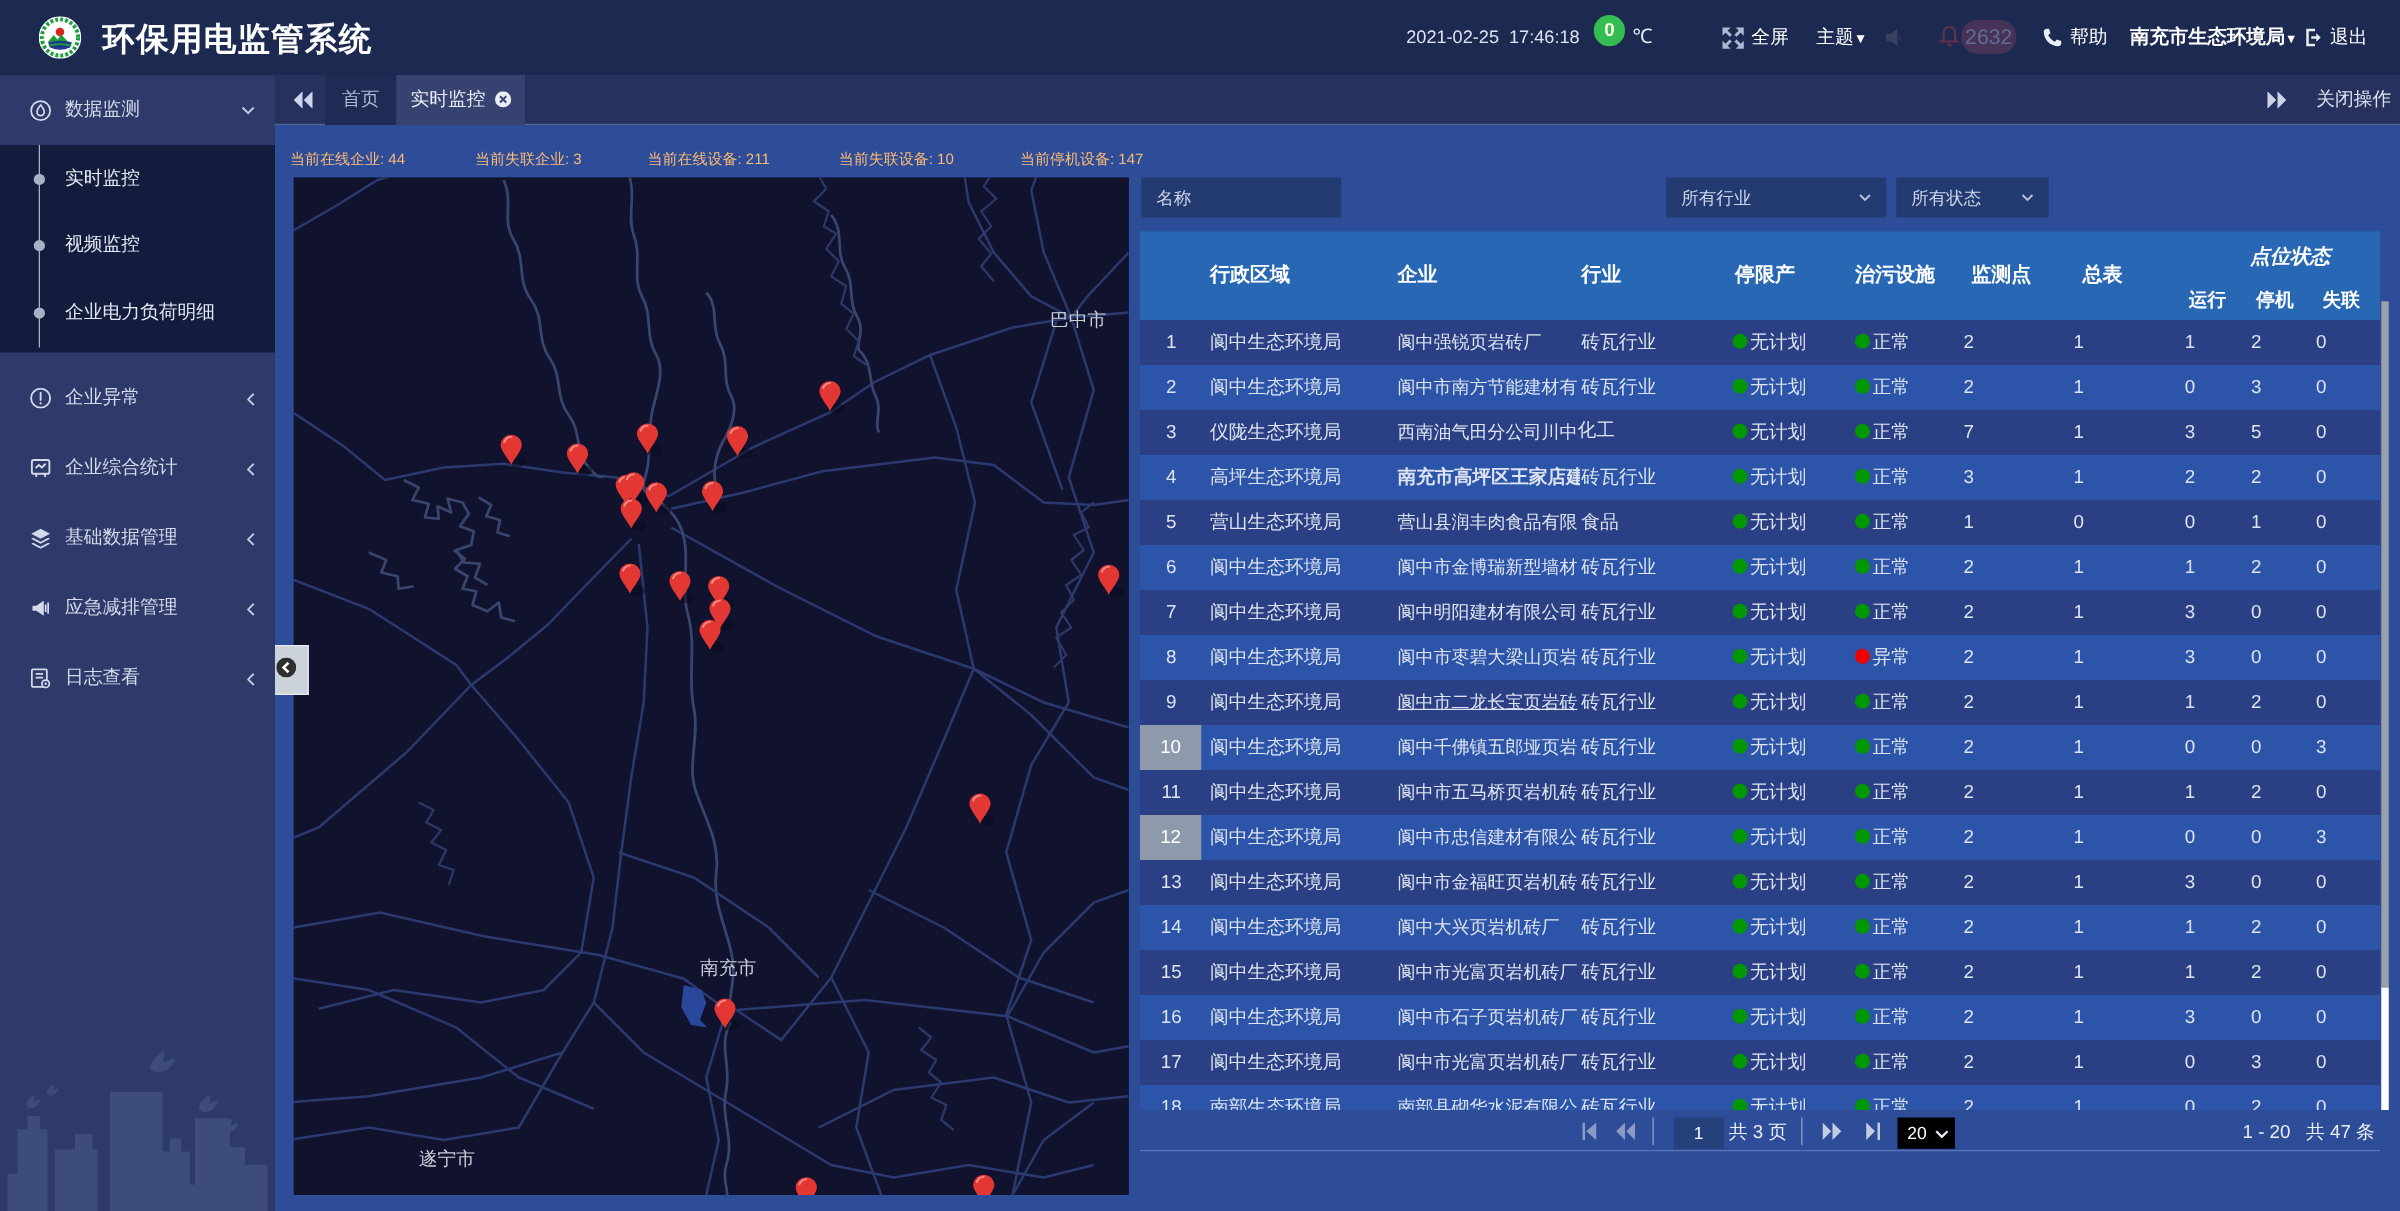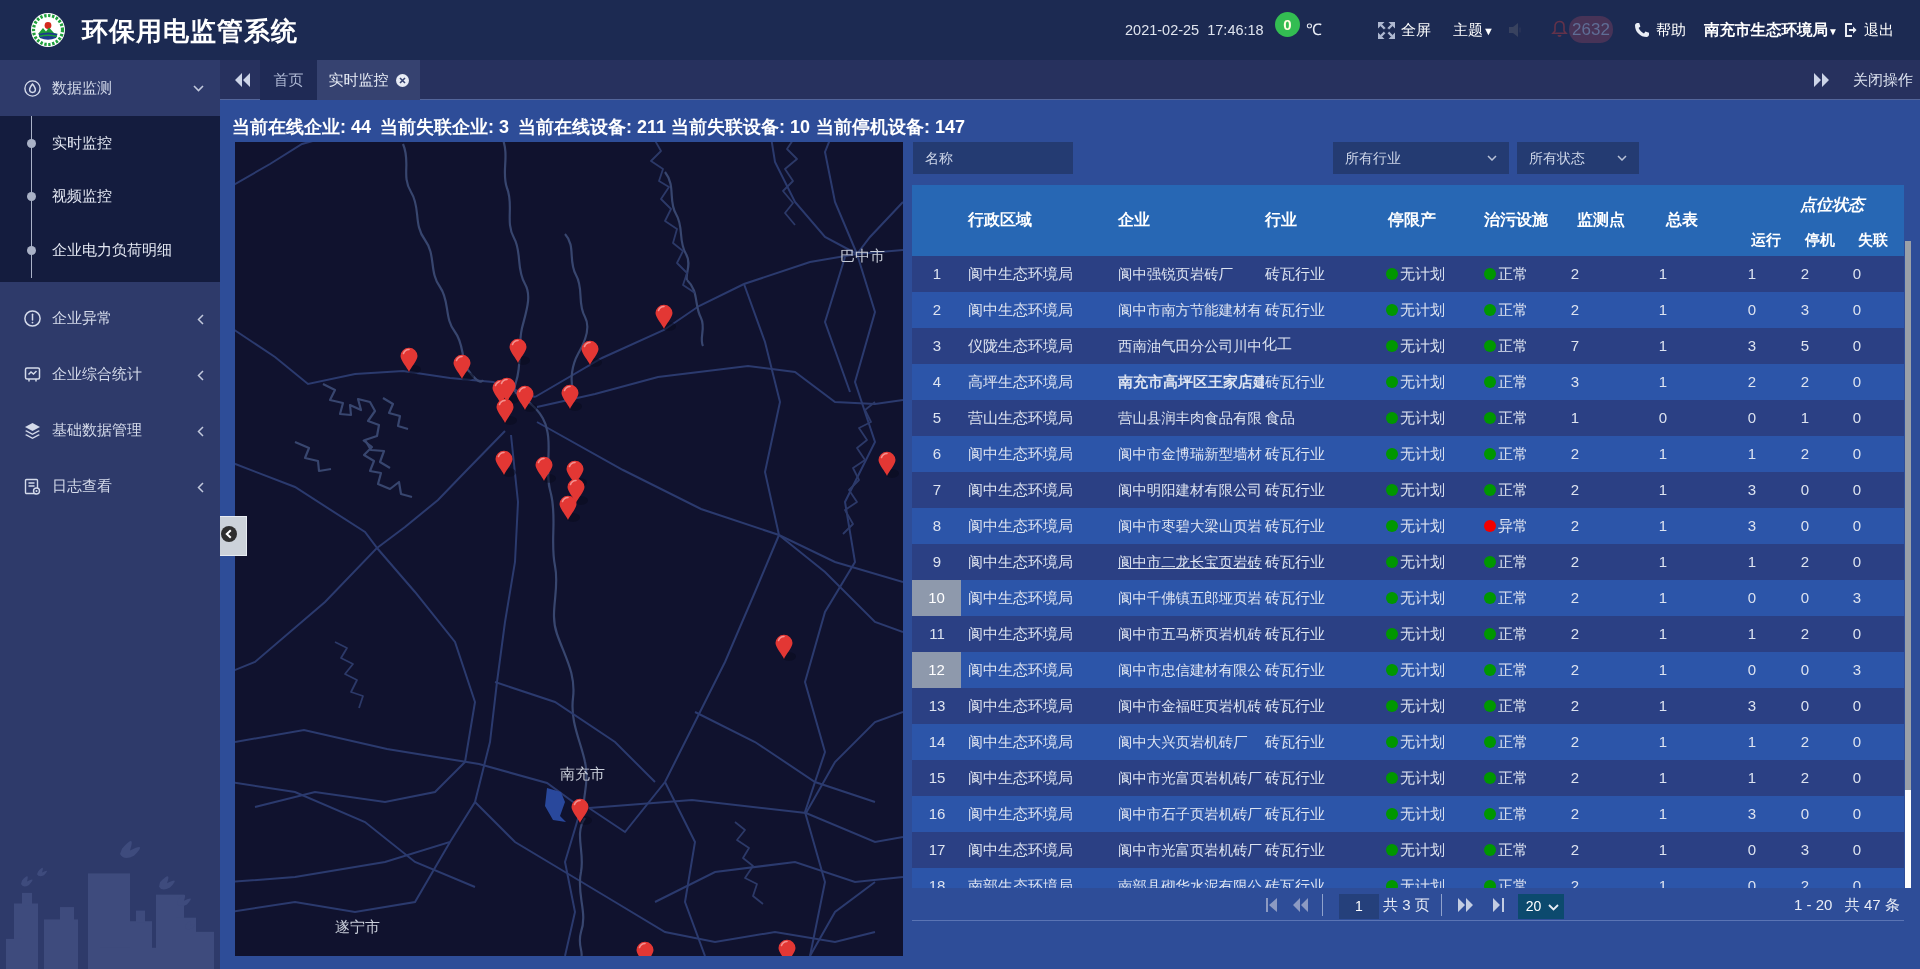--- a/index.html
+++ b/index.html
@@ -19,21 +19,21 @@
 #submenu{background:#141c3e;position:relative;height:166px;}
 #submenu .line{position:absolute;left:31px;top:0;width:1px;height:162px;background:#aab2c8;}
 .s-item{position:absolute;left:0;width:220px;height:30px;line-height:30px;color:#e3e7f2;font-size:15px;}
 .s-item .dot{position:absolute;left:27px;top:11px;width:9px;height:9px;border-radius:50%;background:#a9b1c6;}
 .s-item .tx{position:absolute;left:52px;}
 
 #tabbar{position:absolute;left:220px;top:60px;width:1700px;height:40px;background:#27315e;z-index:25;border-bottom:1px solid #53659a;}
 .tab{position:absolute;top:0;height:40px;line-height:40px;font-size:15px;text-align:center;}
 
 #content{position:absolute;left:220px;top:100px;width:1700px;height:869px;background:#2e4d98;}
-.stat{position:absolute;top:17px;height:20px;line-height:20px;color:#ffffff;font-size:18px;font-weight:bold;}
+.stat{position:absolute;top:17px;height:20px;line-height:20px;color:#fdba74;font-size:12px;}
 
 #map{position:absolute;left:15px;top:42px;width:668px;height:814px;background:#10122e;}
 
 .fbox{position:absolute;top:42px;height:32px;background:#243b72;color:#cdd5e8;font-size:14px;line-height:32px;}
 .fbox .ph{margin-left:12px;}
 .fbox .car{position:absolute;right:12px;top:13px;width:10px;height:6px;}
 #thead{position:absolute;left:692px;top:85px;width:992px;height:71px;background:#2767b4;color:#fff;font-size:16px;font-weight:bold;}
 #rows{position:absolute;left:692px;top:156px;width:992px;height:632px;overflow:hidden;}
 .row{position:relative;width:992px;height:36px;}
 .row.odd{background:#2b4084;}
@@ -137,20 +137,30 @@
         <path d="M6 1 L1.5 5.5 L6 10" stroke="#c2c9dc" stroke-width="1.5" fill="none"></path>
       </svg>
     </div>
   <div class="m-item">
       <svg class="mi-ic" viewBox="0 0 17 17" fill="#d4daea">
         <path d="M8.5 1 L16 5 L8.5 9 L1 5 Z"></path>
         <path d="M2.5 8.2 L8.5 11.4 L14.5 8.2 L16 9 L8.5 13 L1 9 Z"></path>
         <path d="M2.5 12.2 L8.5 15.4 L14.5 12.2 L16 13 L8.5 17 L1 13 Z"></path>
       </svg>
       <span class="mi-tx">基础数据管理</span>
+      <svg class="mi-ar" style="top:24px;right:16px;position:absolute" width="7" height="11" viewBox="0 0 7 11">
+        <path d="M6 1 L1.5 5.5 L6 10" stroke="#c2c9dc" stroke-width="1.5" fill="none"></path>
+      </svg>
+    </div>
+  <div class="m-item">
+      <svg class="mi-ic" viewBox="0 0 17 17" fill="#d4daea">
+        <path d="M2 6.5 L5 6.5 L11 2.5 L11 14.5 L5 10.5 L2 10.5 Z"></path>
+        <path d="M12.5 5.5 L12.5 11.5 M14.5 4 L14.5 13" stroke="#d4daea" stroke-width="1.4"></path>
+      </svg>
+      <span class="mi-tx">应急减排管理</span>
       <svg class="mi-ar" style="top:24px;right:16px;position:absolute" width="7" height="11" viewBox="0 0 7 11">
         <path d="M6 1 L1.5 5.5 L6 10" stroke="#c2c9dc" stroke-width="1.5" fill="none"></path>
       </svg>
     </div>
   <div class="m-item">
       <svg class="mi-ic" viewBox="0 0 17 17" fill="none" stroke="#d4daea" stroke-width="1.4">
         <rect x="1.5" y="1.5" width="12" height="14" rx="1"></rect>
         <path d="M4.5 5 L10.5 5 M4.5 8 L10.5 8"></path>
         <circle cx="12.5" cy="13" r="3" fill="#2e3a6a" stroke="#d4daea"></circle>
         <circle cx="12.5" cy="13" r="1" fill="#d4daea" stroke="none"></circle>
@@ -575,21 +585,21 @@
     <div class="abs" style="left:410px;top:6px;width:1px;height:22px;background:#8fa2cc;"></div>
     <div class="abs" style="left:427px;top:6px;width:40px;height:25px;background:#25407b;color:#fff;text-align:center;line-height:25px;font-size:14px;">1</div>
     <div class="abs" style="left:471px;top:8px;">共 3 页</div>
     <div class="abs" style="left:529px;top:6px;width:1px;height:22px;background:#8fa2cc;"></div>
     <svg class="abs" style="left:546px;top:10px" width="16" height="14" viewBox="0 0 16 14" fill="#c3cde2">
         <path d="M0 0 L7 7 L0 14 Z M8 0 L15 7 L8 14 Z"></path>
       </svg>
     <svg class="abs" style="left:580px;top:10px" width="14" height="14" viewBox="0 0 14 14" fill="#c3cde2">
         <path d="M1 0 L8 7 L1 14 Z M10 0 L12 0 L12 14 L10 14 Z"></path>
       </svg>
-    <div class="abs" style="left:606px;top:6px;width:46px;height:25px;background:#0c4a6e;color:#fff;font-size:14px;line-height:25px;">&nbsp;&nbsp;20 <svg style="margin-left:3px" width="11" height="7" viewBox="0 0 11 7">
+    <div class="abs" style="left:606px;top:6px;width:46px;height:25px;background:#000000;color:#fff;font-size:14px;line-height:25px;">&nbsp;&nbsp;20 <svg style="margin-left:3px" width="11" height="7" viewBox="0 0 11 7">
           <path d="M1 1 L5.5 5.5 L10 1" stroke="#e8edf5" stroke-width="1.8" fill="none"></path>
         </svg></div>
     <div class="abs" style="left:882px;top:8px;">1 - 20&nbsp;&nbsp; 共 47 条</div>
   </div>
 
   <div class="abs" style="left:1685px;top:141px;width:6px;height:549px;background:#9aa0a8;"></div>
   <div class="abs" style="left:1685px;top:690px;width:6px;height:98px;background:#fdfdfd;"></div>
 </div>
 
 </body></html>

